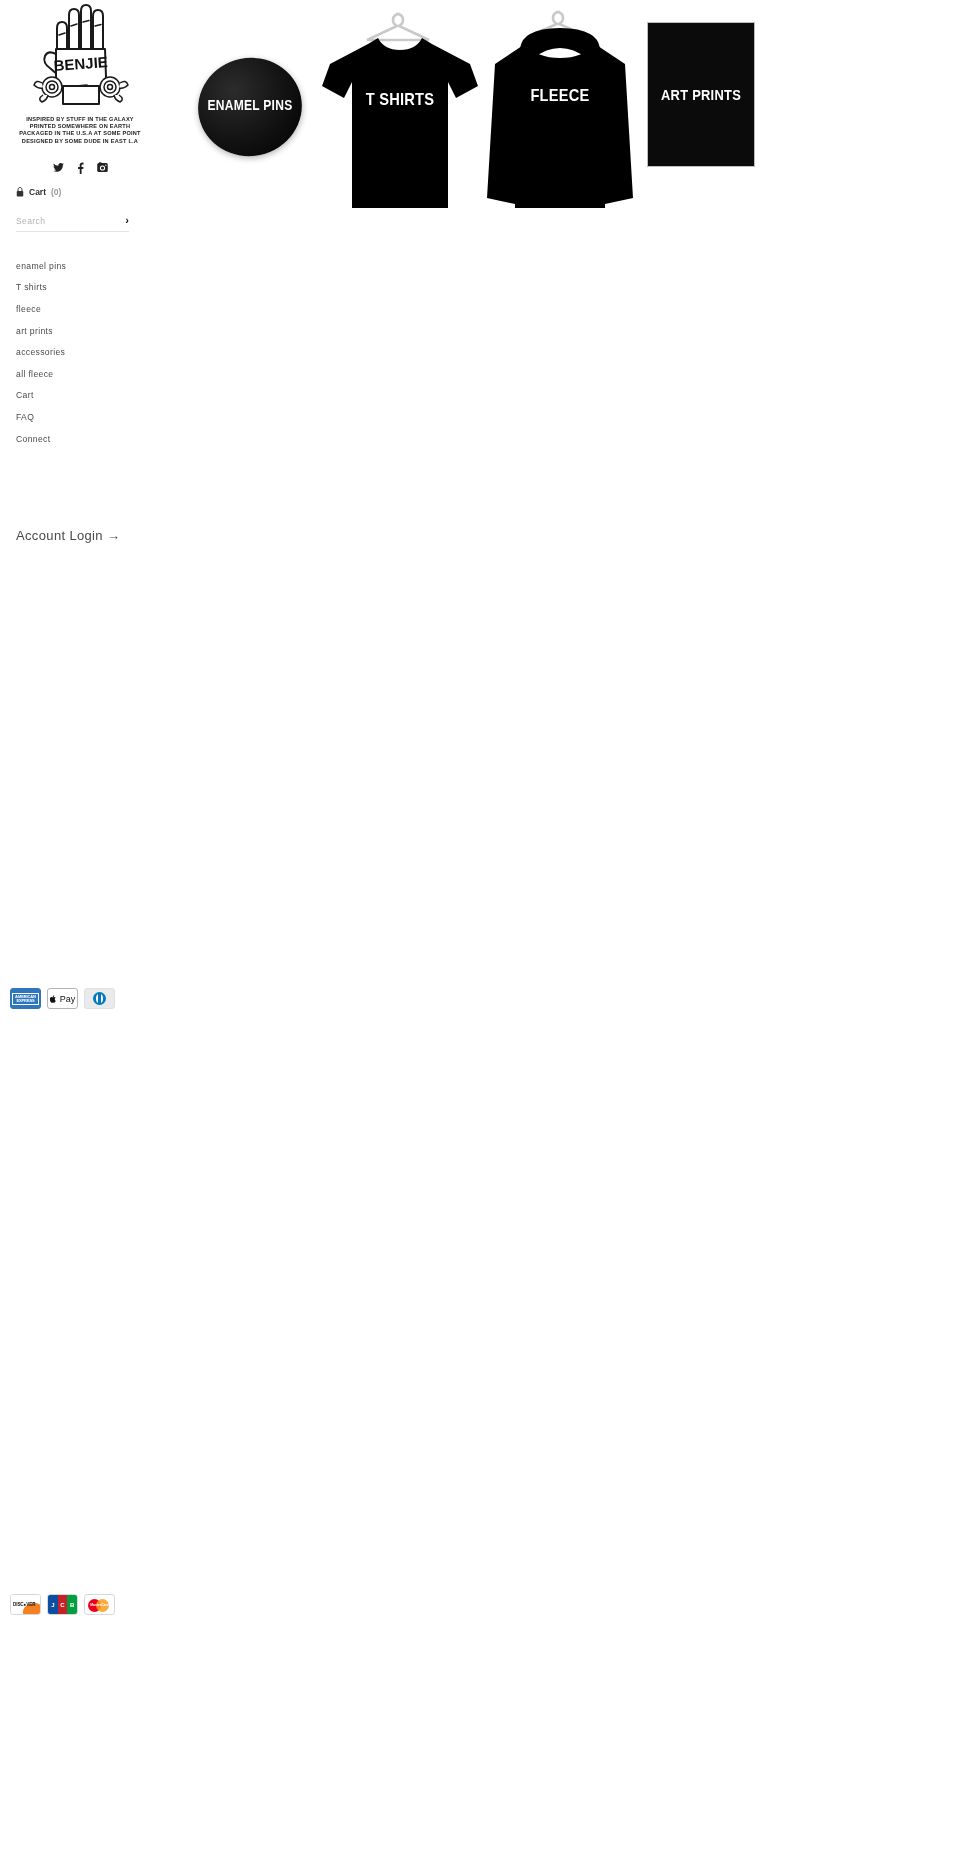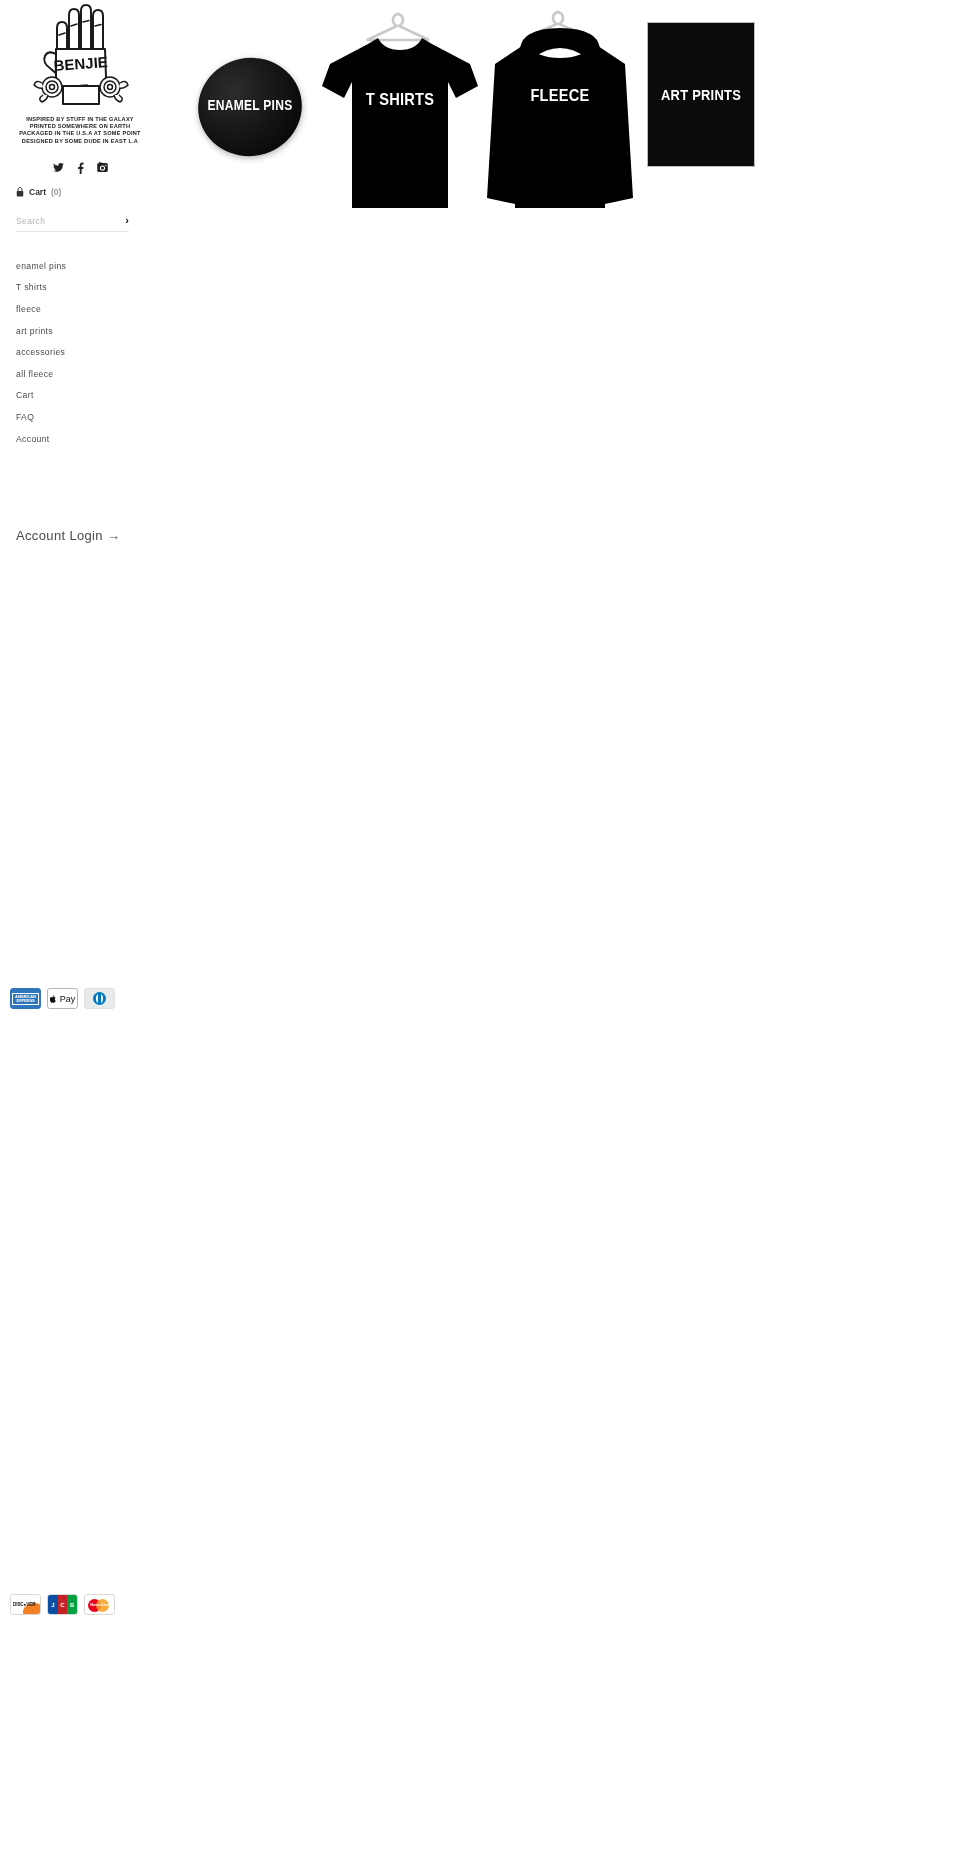--- a/index.html
+++ b/index.html
@@ -372,21 +372,21 @@
 
     <nav class="nav">
       <a href="#">enamel pins</a>
       <a href="#">T shirts</a>
       <a href="#">fleece</a>
       <a href="#">art prints</a>
       <a href="#">accessories</a>
       <a href="#">all fleece</a>
       <a href="#">Cart</a>
       <a href="#">FAQ</a>
-      <a href="#">Account</a>
+      <a href="#">Connect</a>
     </nav>
 
     <a href="#" class="account-login">Account Login →</a>
   </div>
 
   <div class="pay-row pay-row-1">
     <div class="pay-card pay-amex">
       <div class="amex-text">AMERICAN<br>EXPRESS</div>
     </div>
     <div class="pay-card pay-apple">

